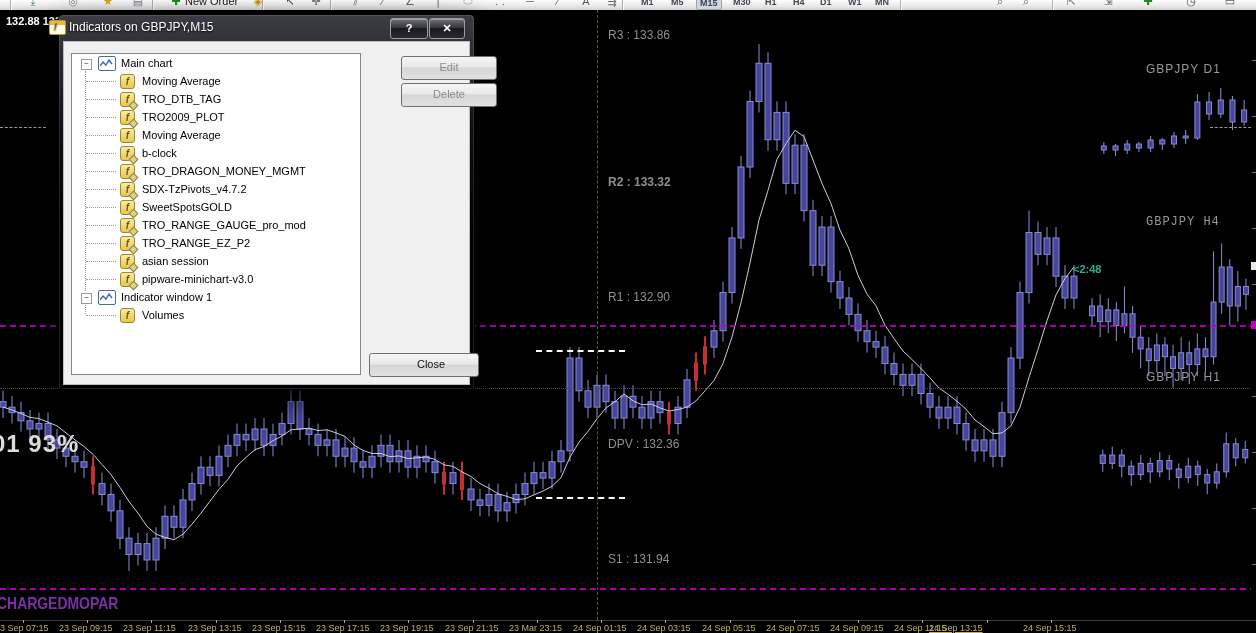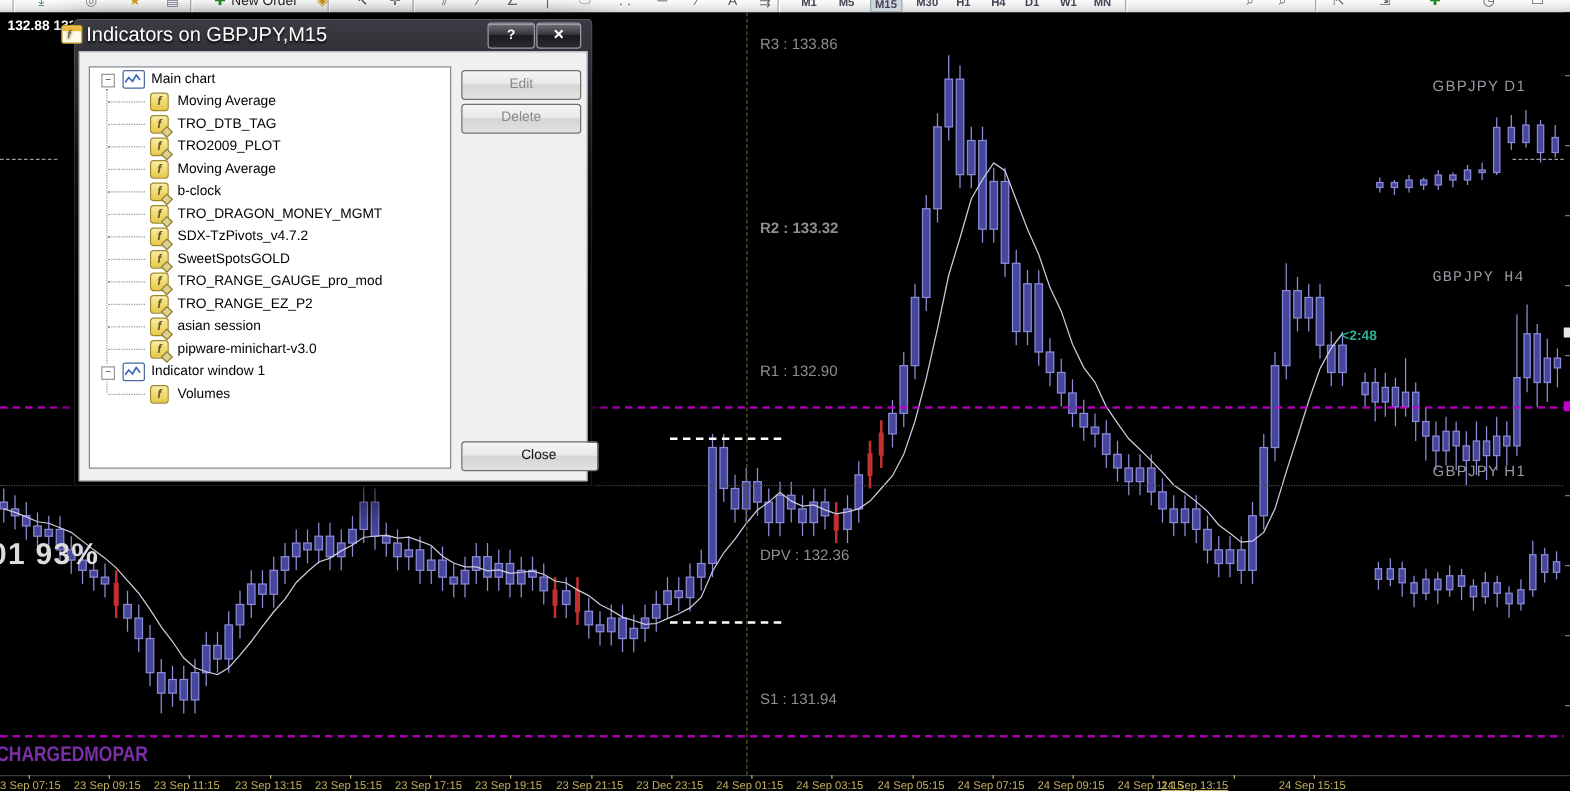--- a/index.html
+++ b/index.html
@@ -38,21 +38,21 @@
   
   #rstrip{position:absolute;right:0;top:10px;width:5px;height:610px;background:#000;}
   .rtick{position:absolute;right:0;width:4px;height:1px;background:#777;}
   .rmark{position:absolute;right:0;width:5px;height:8px;}
 
   
   #dlg{position:absolute;left:58px;top:14px;width:415px;height:374px;
        background:linear-gradient(#3c3c44,#101014 30%,#000 60%);
        border:1px solid #000;border-radius:5px 5px 3px 3px;
        box-shadow:0 10px 28px rgba(0,0,0,.75), inset 0 0 0 1px rgba(255,255,255,.12);}
-  #dlg-title{position:absolute;left:10px;top:5px;color:#fff;font-size:16px;
+  #dlg-title{position:absolute;left:10px;top:5px;color:#fff;font-size:12px;
              text-shadow:0 1px 2px #000;white-space:nowrap;}
   #dlg-icon{position:absolute;left:-20px;top:0px;width:15px;height:13px;background:#fffbe6;
             border:1px solid #b89a2a;border-radius:2px;}
   #dlg-icon:before{content:"";position:absolute;left:0;top:0;right:0;height:4px;background:#e8b93c;}
   #dlg-icon:after{content:"f";position:absolute;left:4px;top:1px;font-size:9px;font-style:italic;color:#7c5c10;}
   .cap-btn{position:absolute;top:3px;height:19px;border:1px solid #9a9aa2;border-radius:3px;
            background:linear-gradient(#70707a,#36363e 45%,#1a1a20 50%,#2a2a32);
            color:#fff;font-size:11px;font-weight:bold;text-align:center;line-height:18px;
            box-shadow:inset 0 1px 0 rgba(255,255,255,.35);}
   #dlg-client{position:absolute;left:4px;right:4px;top:26px;bottom:4px;background:#f0f0f0;
@@ -71,21 +71,21 @@
          background:linear-gradient(#f8eca6,#e8c84a);border:1px solid #a08828;
          font-size:10px;font-style:italic;font-weight:bold;color:#6a5a10;
          text-align:center;line-height:13px;}
   .ficon.diamond:after{content:"";position:absolute;right:-3px;bottom:-3px;width:5px;height:5px;
          background:#ddd092;border:1px solid #908030;transform:rotate(45deg);}
   .stub{position:absolute;left:14px;top:9px;width:30px;border-top:1px dotted #999;}
   .vguide{position:absolute;width:0;border-left:1px dotted #999;}
   .side-btn{position:absolute;left:305px;width:94px;height:22px;border:1px solid #707070;
             border-radius:3px;font-size:11px;text-align:center;line-height:21px;
             background:linear-gradient(#f5f5f5,#e9e9e9 45%,#d5d5d5 50%,#e2e2e2);}
-  .side-btn.dim{color:#8a8a8a;}
+  .side-btn.dim{color:#8a8a8a;margin-left:32px;}
   .side-btn.dark{color:#111;padding-left:14px;}
 </style>
 </head>
 <body>
 
 <div id="stage">
 
   <div id="toolbar">
       <div class="tbsep" style="left: 10px;"></div>
       <div class="tbsep" style="left: 152px;"></div>
@@ -523,21 +523,21 @@
       <div class="tlabel" style="left: 188px;">23 Sep 13:15</div>
       <div class="ttick" style="left: 216px;"></div>
       <div class="tlabel" style="left: 252px;">23 Sep 15:15</div>
       <div class="ttick" style="left: 280px;"></div>
       <div class="tlabel" style="left: 316px;">23 Sep 17:15</div>
       <div class="ttick" style="left: 344px;"></div>
       <div class="tlabel" style="left: 380px;">23 Sep 19:15</div>
       <div class="ttick" style="left: 408px;"></div>
       <div class="tlabel" style="left: 445px;">23 Sep 21:15</div>
       <div class="ttick" style="left: 473px;"></div>
-      <div class="tlabel" style="left: 509px;">23 Dec 23:15</div>
+      <div class="tlabel" style="left: 509px;">23 Mar 23:15</div>
       <div class="ttick" style="left: 537px;"></div>
       <div class="tlabel" style="left: 573px;">24 Sep 01:15</div>
       <div class="ttick" style="left: 601px;"></div>
       <div class="tlabel" style="left: 637px;">24 Sep 03:15</div>
       <div class="ttick" style="left: 665px;"></div>
       <div class="tlabel" style="left: 702px;">24 Sep 05:15</div>
       <div class="ttick" style="left: 730px;"></div>
       <div class="tlabel" style="left: 766px;">24 Sep 07:15</div>
       <div class="ttick" style="left: 794px;"></div>
       <div class="tlabel" style="left: 830px;">24 Sep 09:15</div>

